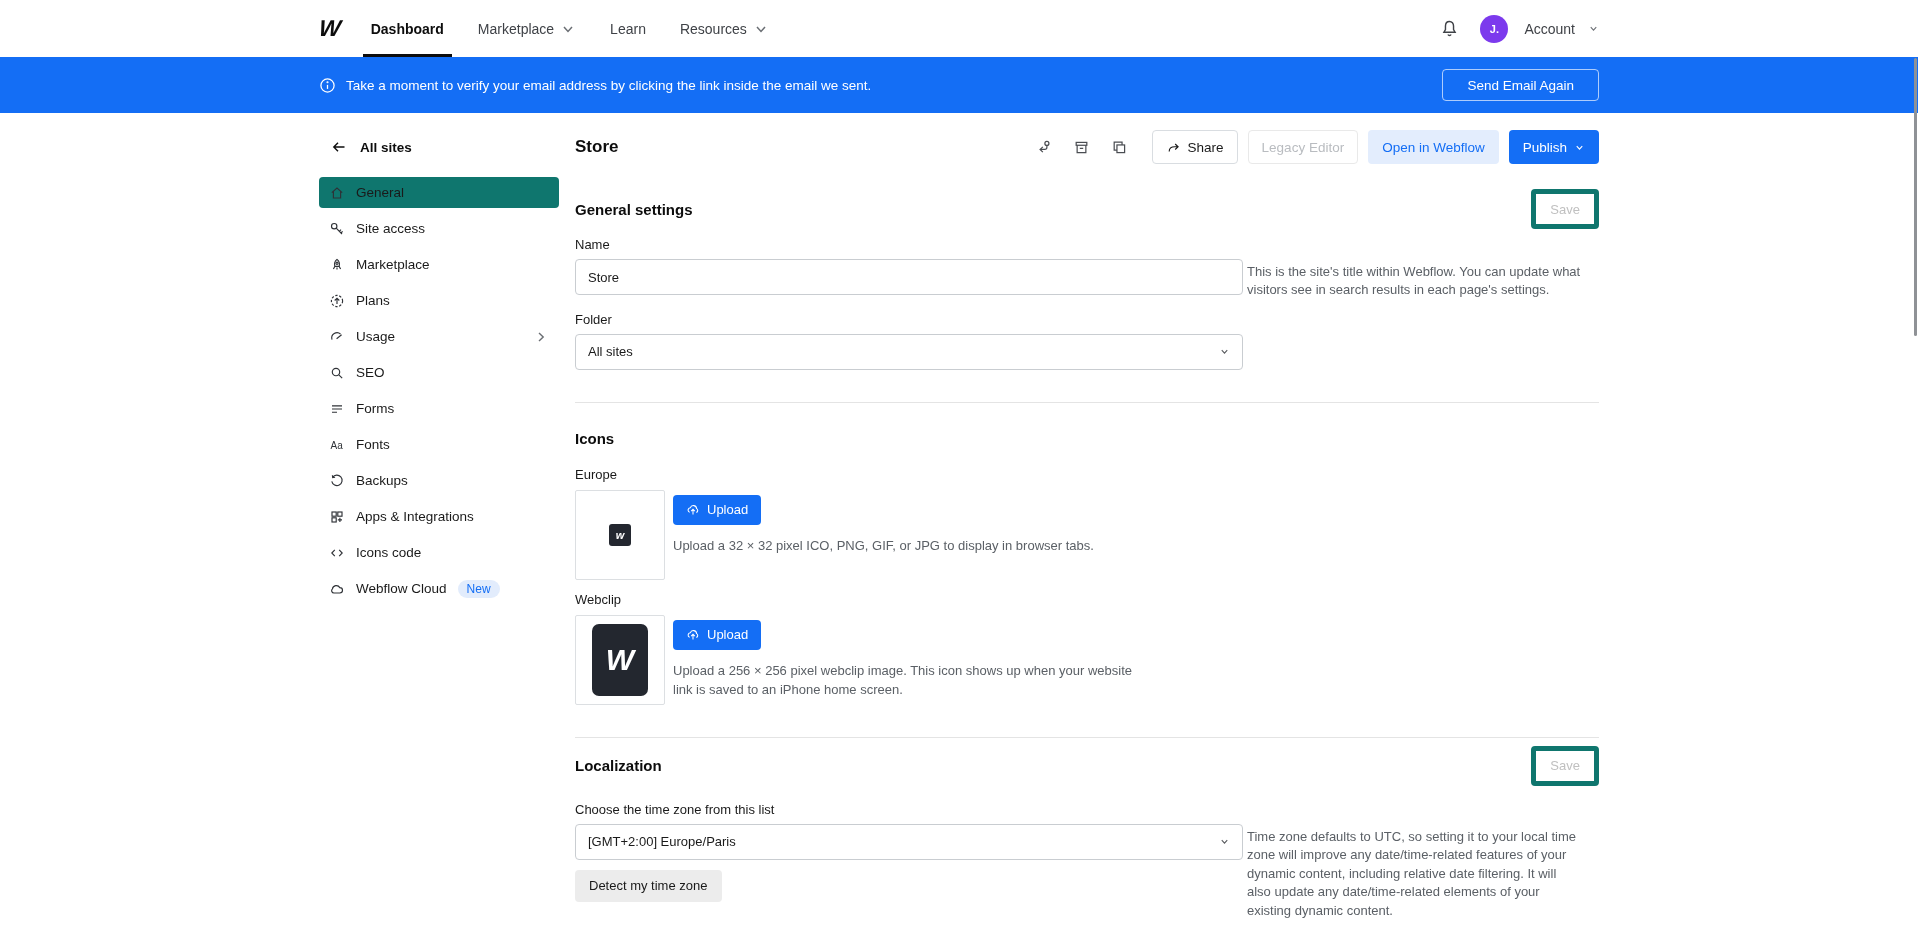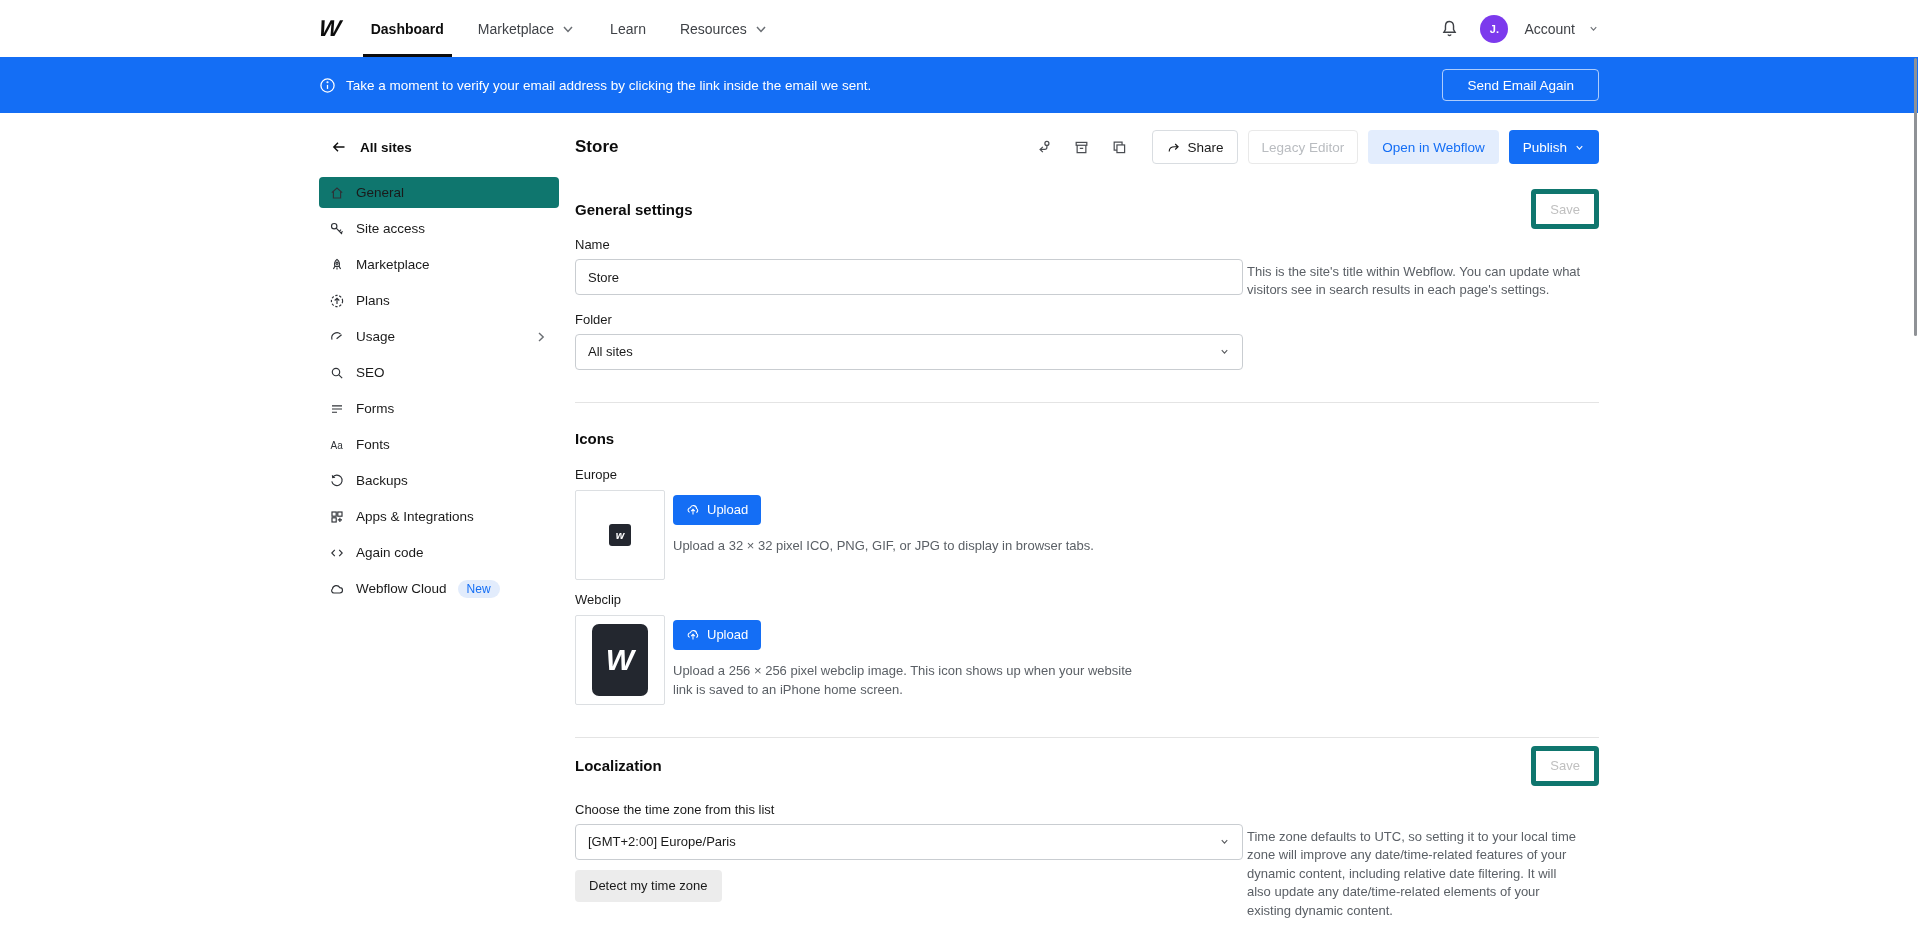--- a/index.html
+++ b/index.html
@@ -245,21 +245,21 @@
             <rect x="3" y="8.8" width="4.2" height="4.2"></rect>
             <path d="M10.9 8.8 V13 M8.8 10.9 H13"></path>
           </svg>
         <span>Apps &amp; Integrations</span>
       </div>
 
       <div class="side-item">
         <svg class="icon16" viewBox="0 0 16 16" fill="none" stroke="#2f3237" stroke-width="1.15">
             <path d="M5.8 4.8 L2.8 8 L5.8 11.2 M10.2 4.8 L13.2 8 L10.2 11.2"></path>
           </svg>
-        <span>Again code</span>
+        <span>Icons code</span>
       </div>
 
       <div class="side-item">
         <svg class="icon16" viewBox="0 0 16 16" fill="none" stroke="#2f3237" stroke-width="1.15">
             <path d="M5 12 H10.8 A2.7 2.7 0 0 0 10.8 6.6 A4 4 0 0 0 3.4 7.9 A2.35 2.35 0 0 0 5 12 Z"></path>
           </svg>
         <span>Webflow Cloud</span>
         <span class="badge-new">New</span>
       </div>
     </div>

